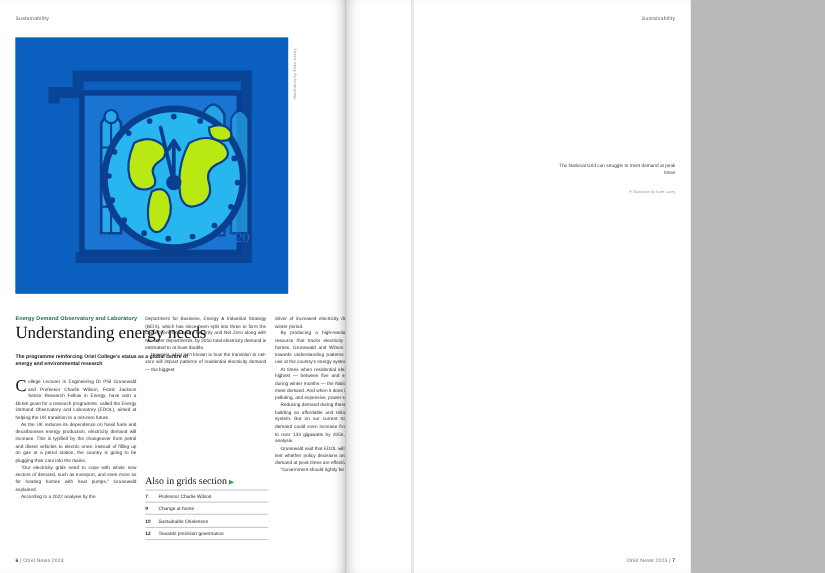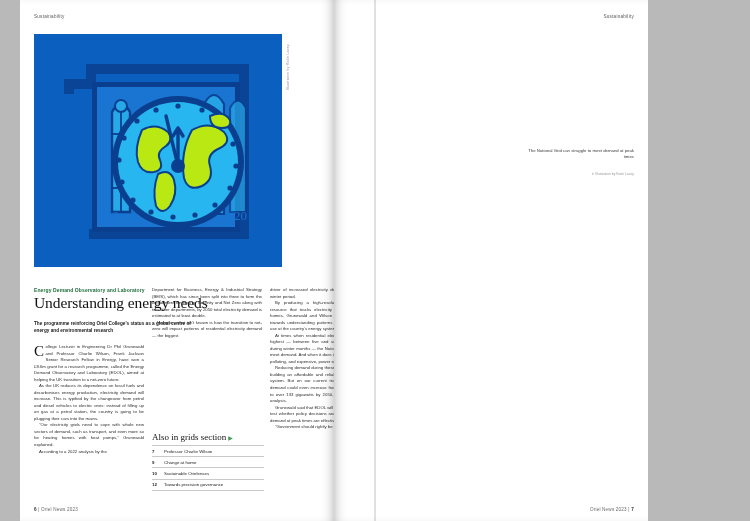--- a/index.html
+++ b/index.html
@@ -1,21 +1,21 @@
 <!DOCTYPE html>
 <html><head>
 <meta charset="utf-8">
 <style>
   html,body{margin:0;padding:0;}
   body{
     width:750px;height:521px;overflow:hidden;
     background:#b9b9b9;
     font-family:"Liberation Sans",sans-serif;
   }
-  .spread{position:relative;width:628px;height:521px;display:flex;padding-left:20px;}
+  .spread{position:relative;width:628px;height:521px;display:flex;}
   .page{position:relative;background:#ffffff;height:521px;overflow:hidden;}
   .page-left{width:375px;box-shadow:inset -8px 0 14px -10px rgba(0,0,0,.45);}
   .page-right{width:375px;box-shadow:inset 8px 0 14px -10px rgba(0,0,0,.45);}
   .gutter{position:absolute;left:374px;top:0;width:2px;height:521px;
     background:linear-gradient(90deg,rgba(0,0,0,.18),rgba(0,0,0,.06),rgba(0,0,0,.18));z-index:40;}
 
   
   .runhead{position:absolute;top:14px;font-size:4.6px;color:#5a5a5a;letter-spacing:.25px;}
   .runhead-l{left:14px;}
   .runhead-r{right:14px;}

